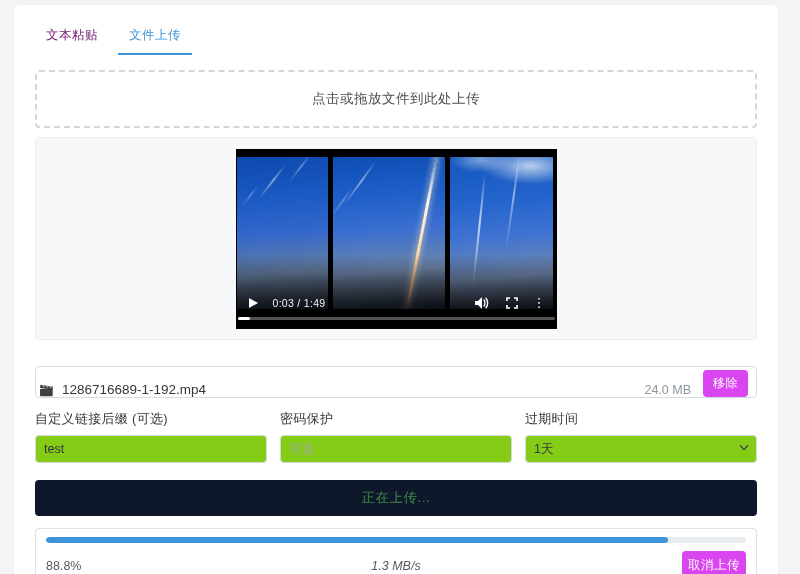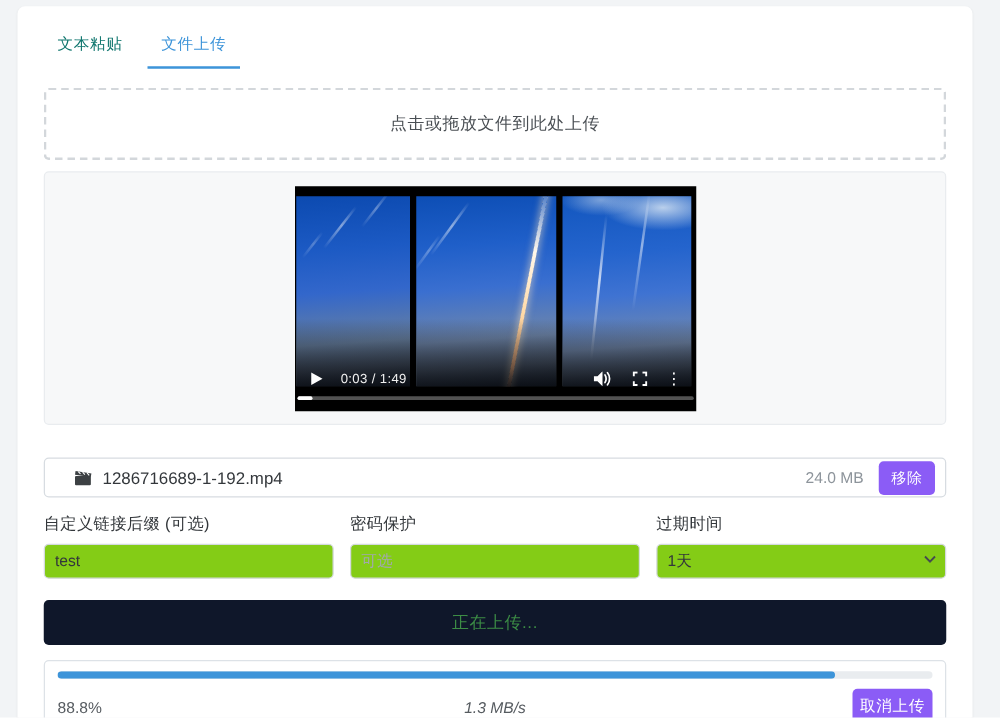--- a/index.html
+++ b/index.html
@@ -11,21 +11,21 @@
     color:#333;
   }
   .card {
     position:absolute; left:14px; top:5px; width:764px; height:600px;
     background:#fff; border-radius:6px; box-shadow:0 1px 2px rgba(0,0,0,0.05);
     padding:14px 21px 0 21px;
   }
   
   .tabs { display:flex; gap:9px; margin-bottom:15px; }
   .tab {
-    padding:8px 11px 9px; font-size:12.5px; color:#0f766e; cursor:pointer;
+    padding:8px 11px 9px; font-size:12.5px; color:#701a75; cursor:pointer;
     border-bottom:2px solid transparent; letter-spacing:0.5px;
   }
   .tab.active { color:#3d94d9; border-bottom-color:#3d94d9; }
   
   .dropzone {
     height:58px; border:2px dashed #d3d7db; border-radius:4px;
     display:flex; align-items:center; justify-content:center;
     font-size:13.5px; color:#4a4f54; margin-bottom:9px; letter-spacing:0.5px;
   }
   
@@ -73,28 +73,28 @@
   .play-tri { width:0; height:0; border-left:9px solid #fff; border-top:5.5px solid transparent; border-bottom:5.5px solid transparent; }
   .vp-time { margin-left:15px; font-size:10.5px; color:#f0f0f0; letter-spacing:0.3px; white-space:nowrap; }
   .vp-spacer { flex:1; }
   .vp-icon { display:flex; align-items:center; margin-left:17px; }
   .vp-kebab { margin-left:15px; font-size:13px; color:#fff; line-height:1; }
   .vp-seek { position:absolute; left:2px; right:2px; bottom:9px; height:3px; background:rgba(255,255,255,0.32); border-radius:2px; }
   .vp-seek-fill { height:3px; background:#fff; border-radius:2px; }
   
   .file-row {
     height:32px; border:1px solid #d7dce1; border-radius:4px;
-    display:flex; align-items:center; padding:0 8px 0 24px; margin-bottom:12px; background:#fff;
+    display:flex; align-items:flex-end; padding:0 8px 0 4px; margin-bottom:12px; background:#fff;
   }
   .file-icon { display:flex; align-items:center; margin-right:8px; }
   .file-name { font-size:13.5px; color:#33373b; }
   .file-size { font-size:12.5px; color:#8d949b; margin-right:12px; }
   .spacer { flex:1; }
   .btn-primary {
-    background:#8b5cf6; color:#fff; border:none; border-radius:4px;
+    background:#d946ef; color:#fff; border:none; border-radius:4px;
     font-size:12px; padding:5px 10px; cursor:pointer; font-family:Liberation Serif, serif; letter-spacing:0.5px;
   }
   
   .form-row { display:flex; gap:13px; margin-bottom:17px; }
   .field { flex:1; }
   .field label { display:block; font-size:13px; color:#33373b; margin-bottom:7px; letter-spacing:0.3px; }
   .field input, .select-wrap select {
     width:100%; height:28px; border:1px solid #d4d9de; border-radius:4px;
     padding:0 8px; font-size:12.5px; color:#33373b; font-family:inherit; background:#84cc16; outline:none;
   }

